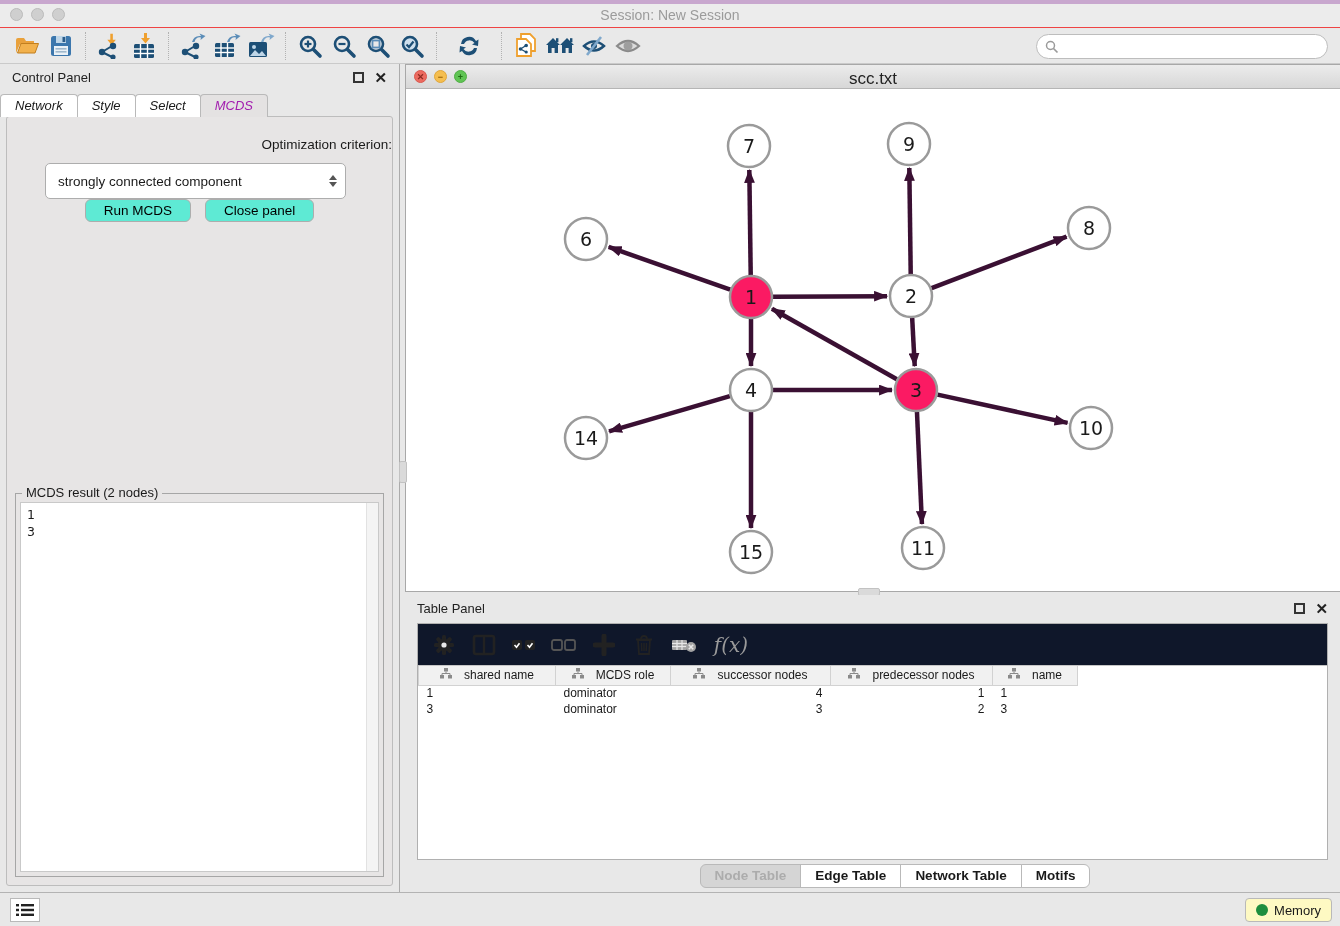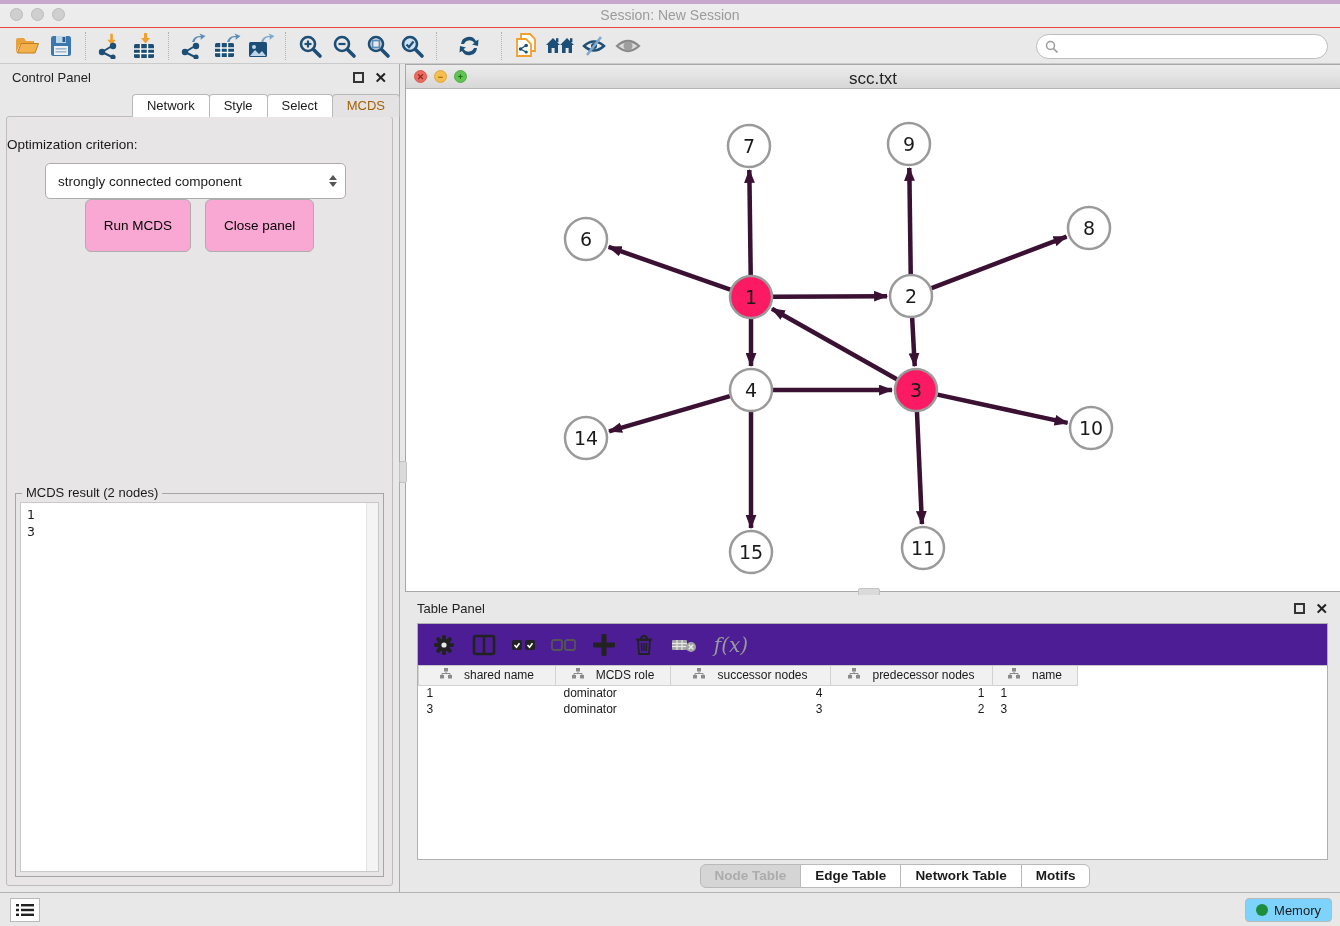--- a/index.html
+++ b/index.html
@@ -20,32 +20,32 @@
   .searchbox { position:absolute; right:12px; top:5px; width:292px; height:25px; background:#fff; border:1px solid #BDBDBD; border-radius:13px; display:flex; align-items:center; padding-left:8px; }
   .searchbox input { border:none; outline:none; flex:1; font-size:13px; background:transparent; margin-left:4px; }
 
   
   .control-panel { position:absolute; left:0; top:64px; width:400px; bottom:34px; background:#E8E8E8; border-right:1px solid #ABABAB; }
   .panel-head { height:26px; display:flex; align-items:center; padding:0 12px; font-size:13px; color:#222; }
   .panel-head .spacer { flex:1; }
   .mini-float { width:11px; height:11px; border:2px solid #333; margin-right:10px; cursor:pointer; }
   .mini-close { font-size:15px; font-weight:bold; color:#222; cursor:pointer; line-height:1; }
 
-  .cp-tabs { display:flex; justify-content:flex-end; position:relative; z-index:2; margin-top:4px; }
+  .cp-tabs { display:flex; justify-content:flex-start; position:relative; z-index:2; margin-top:4px;font-style:italic; }
   .cp-tab { background:#fff; border:1px solid #B9B9B9; border-bottom:none; padding:3px 14px 4px; font-size:13px; border-radius:4px 4px 0 0; margin-right:-1px; cursor:pointer; }
-  .cp-tab.active { background:#E4E2E2; color:#a16207; }
+  .cp-tab.active { background:#E4E2E2; color:#a21caf; }
   .cp-body { position:absolute; left:6px; right:6px; top:52px; bottom:6px; border:1px solid #BDBDBD; border-radius:3px; background:#E7E5E5; }
-  .opt-label { text-align:left; margin-top:20px; font-size:13.5px; }
+  .opt-label { text-align:right; margin-top:20px; font-size:13.5px; }
   .select { position:absolute; left:38px; right:46px; top:46px; height:36px; background:#fff; border:1px solid #ADADAD; border-radius:5px; display:flex; align-items:center; padding:0 8px 0 12px; font-size:13.5px; cursor:pointer; }
   .select .spin { margin-left:auto; display:flex; flex-direction:column; gap:2px; }
   .select .spin i { width:0; height:0; border-left:4px solid transparent; border-right:4px solid transparent; }
   .select .spin .up { border-bottom:5px solid #555; }
   .select .spin .dn { border-top:5px solid #555; }
   .cp-buttons { position:absolute; top:82px; left:0; right:0; display:flex; justify-content:center; gap:14px; }
-  .btn { background:#f9a8d4; border:1px solid #ADADAD; border-radius:6px; padding:18px 18px; font-size:13.5px; cursor:pointer; }
+  .btn { background:#5eead4; border:1px solid #ADADAD; border-radius:6px; padding:3px 18px; font-size:13.5px; cursor:pointer; }
 
   .groupbox { position:absolute; left:8px; right:8px; top:376px; bottom:8px; border:1px solid #A6A6A6; }
   .groupbox .legend { position:absolute; top:-9px; left:6px; background:#E7E5E5; padding:0 4px; font-size:13px; }
   .groupbox .textarea { position:absolute; inset:8px 4px 4px 4px; background:#fff; border:1px solid #C9C9C9; font-family:"DejaVu Sans", sans-serif; font-size:12.5px; padding:3px 6px; overflow:hidden; }
   .groupbox .textarea::after { content:""; position:absolute; top:0; bottom:0; right:0; width:11px; background:#F4F4F4; border-left:1px solid #E2E2E2; }
   .textarea .line { line-height:17px; }
 
   
   .net-window { position:absolute; left:405px; right:0; top:64px; height:528px; background:#fff; border:1px solid #A8A8A8; border-right:none; }
   .net-titlebar { height:24px; background:linear-gradient(#ECECEC,#D7D7D7); border-bottom:1px solid #B5B5B5; position:relative; }
@@ -55,39 +55,39 @@
   .tl.yellow { background:#F5BE4F; border:1px solid #E0A73A; color:#935C00; }
   .tl.green { background:#60C454; border:1px solid #4FAE44; color:#1F6E14; }
   .net-titlebar .ntitle { position:absolute; left:0; right:0; top:4px; text-align:center; font-size:17px; color:#222; }
   .canvas { position:absolute; left:0; right:0; top:24px; bottom:0; background:#fff; }
   .splitter-grip-v { position:absolute; left:-7px; top:396px; width:8px; height:22px; background:#DADADA; border:1px solid #C2C2C2; border-radius:2px; }
   .splitter-grip-h { position:absolute; bottom:-5px; left:452px; width:22px; height:8px; background:#DADADA; border:1px solid #C2C2C2; border-radius:2px; }
 
   
   .table-panel { position:absolute; left:405px; right:0; top:595px; bottom:34px; background:#E8E8E8; }
   .tp-box { position:absolute; left:12px; right:12px; top:28px; bottom:32px; border:1px solid #B0B0B0; background:#fff; }
-  .tp-toolbar { height:42px; background:#4c1d95; border-bottom:1px solid #C6C6C6; display:flex; align-items:center; padding:0 10px; gap:8px; }
+  .tp-toolbar { height:42px; background:#0f172a; border-bottom:1px solid #C6C6C6; display:flex; align-items:center; padding:0 10px; gap:8px; }
   .tp-btn { width:32px; height:32px; display:flex; align-items:center; justify-content:center; cursor:pointer; }
   .fx { font-family:"DejaVu Serif", serif; font-style:italic; font-size:20px; color:#9A9A9A; }
   table.datatable { border-collapse:collapse; table-layout:fixed; font-size:12px; }
   table.datatable th { background:#F1F1F1; border:1px solid #D2D2D2; border-top:none; font-weight:normal; height:19px; padding:0 4px; }
   table.datatable th .thwrap { display:flex; align-items:center; justify-content:center; gap:12px; }
   table.datatable td { height:16px; padding:0 8px; white-space:nowrap; overflow:hidden; }
   td.al-right { text-align:right; padding-right:16px; }
 
   .tp-tabs { position:absolute; bottom:4px; left:0; right:0; display:flex; justify-content:center; }
   .tp-tab { background:#fff; border:1px solid #B9B9B9; padding:3px 14px 4px; font-size:13.5px; font-weight:bold; margin-right:-1px; cursor:pointer; }
   .tp-tab:first-child { border-radius:6px 0 0 6px; }
   .tp-tab:last-child { border-radius:0 6px 6px 0; }
   .tp-tab.active { background:#D5D5D5; color:#ACACAC;margin-left:44px; }
 
   
   .statusbar { position:absolute; left:0; right:0; bottom:0; height:34px; background:#E8E8E8; border-top:1px solid #B3B3B3; }
   .sb-list-btn { position:absolute; left:10px; top:5px; width:30px; height:24px; background:#fff; border:1px solid #B9B9B9; display:flex; align-items:center; justify-content:center; cursor:pointer; }
-  .memory-btn { position:absolute; right:8px; top:5px; height:24px; background:#7dd3fc; border:1px solid #B9B9B9; border-radius:4px; display:flex; align-items:center; gap:6px; padding:0 10px; font-size:13px; cursor:pointer; }
+  .memory-btn { position:absolute; right:8px; top:5px; height:24px; background:#fef9c3; border:1px solid #B9B9B9; border-radius:4px; display:flex; align-items:center; gap:6px; padding:0 10px; font-size:13px; cursor:pointer; }
   .memory-dot { width:12px; height:12px; border-radius:50%; background:#1E8E3E; }
 </style>
 </head>
 <body>
 
 <div class="titlebar">
   <div class="traffic">
     <span class="dot"></span>
     <span class="dot"></span>
     <span class="dot"></span>

